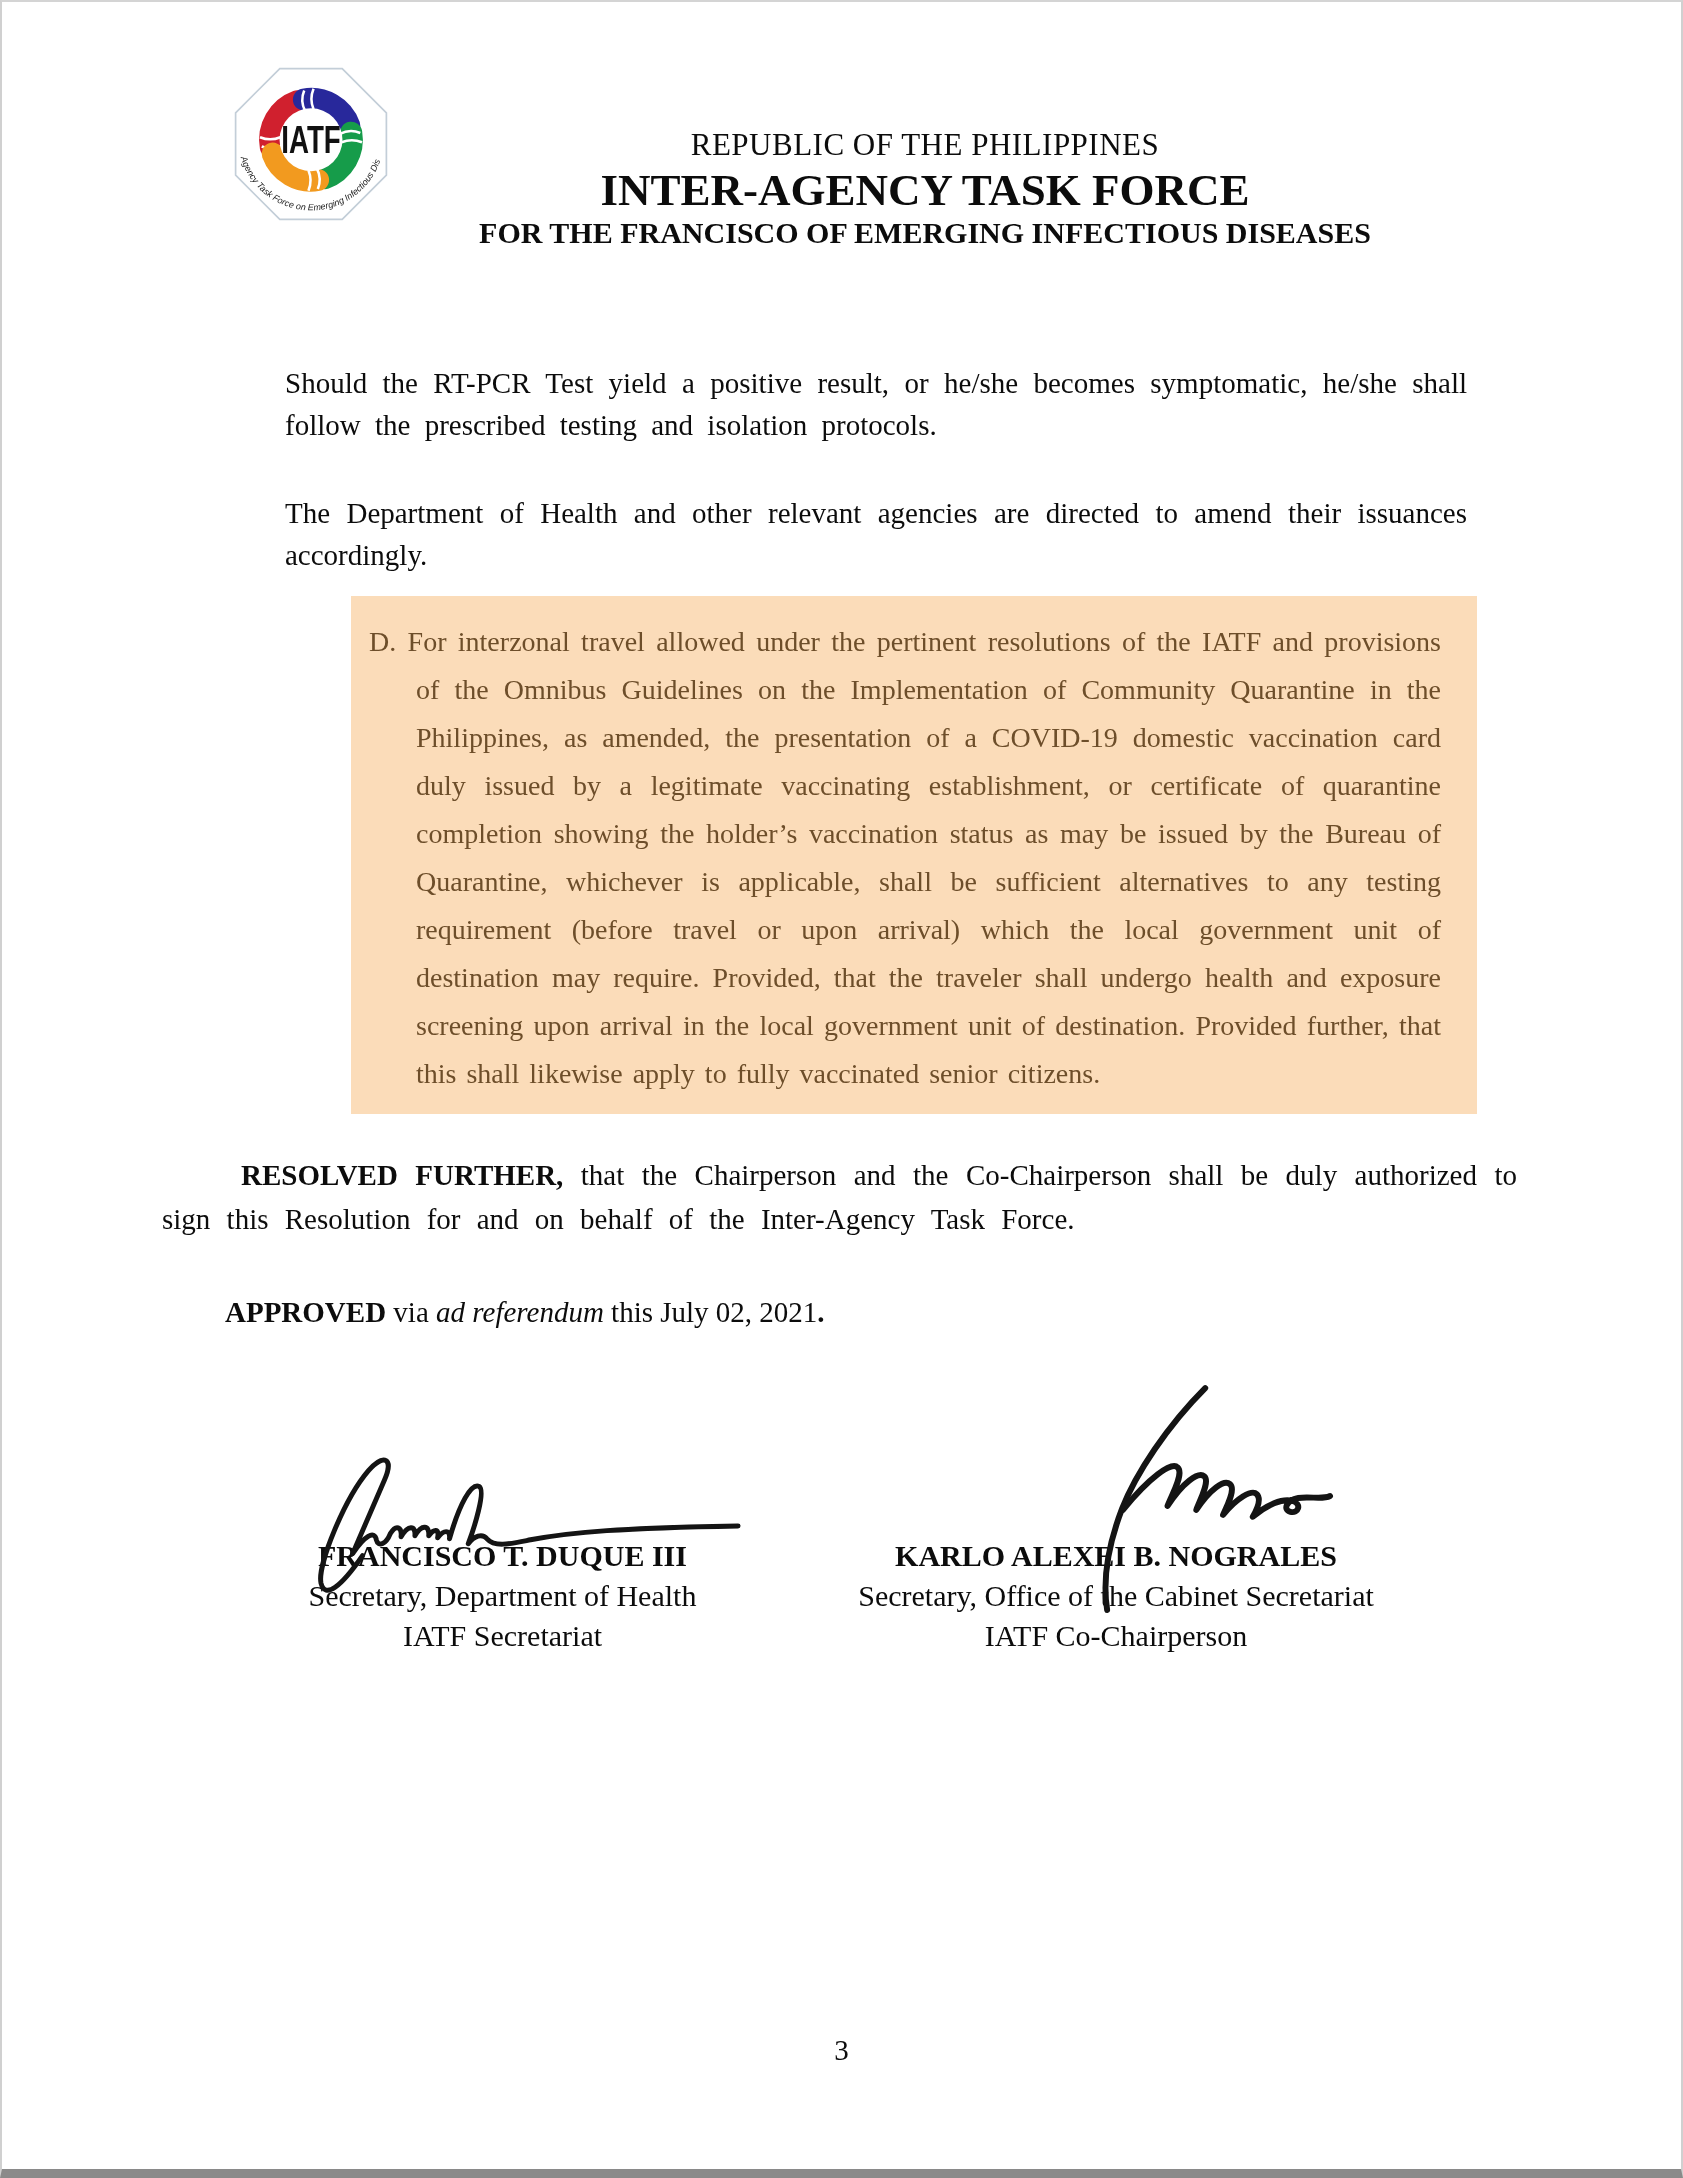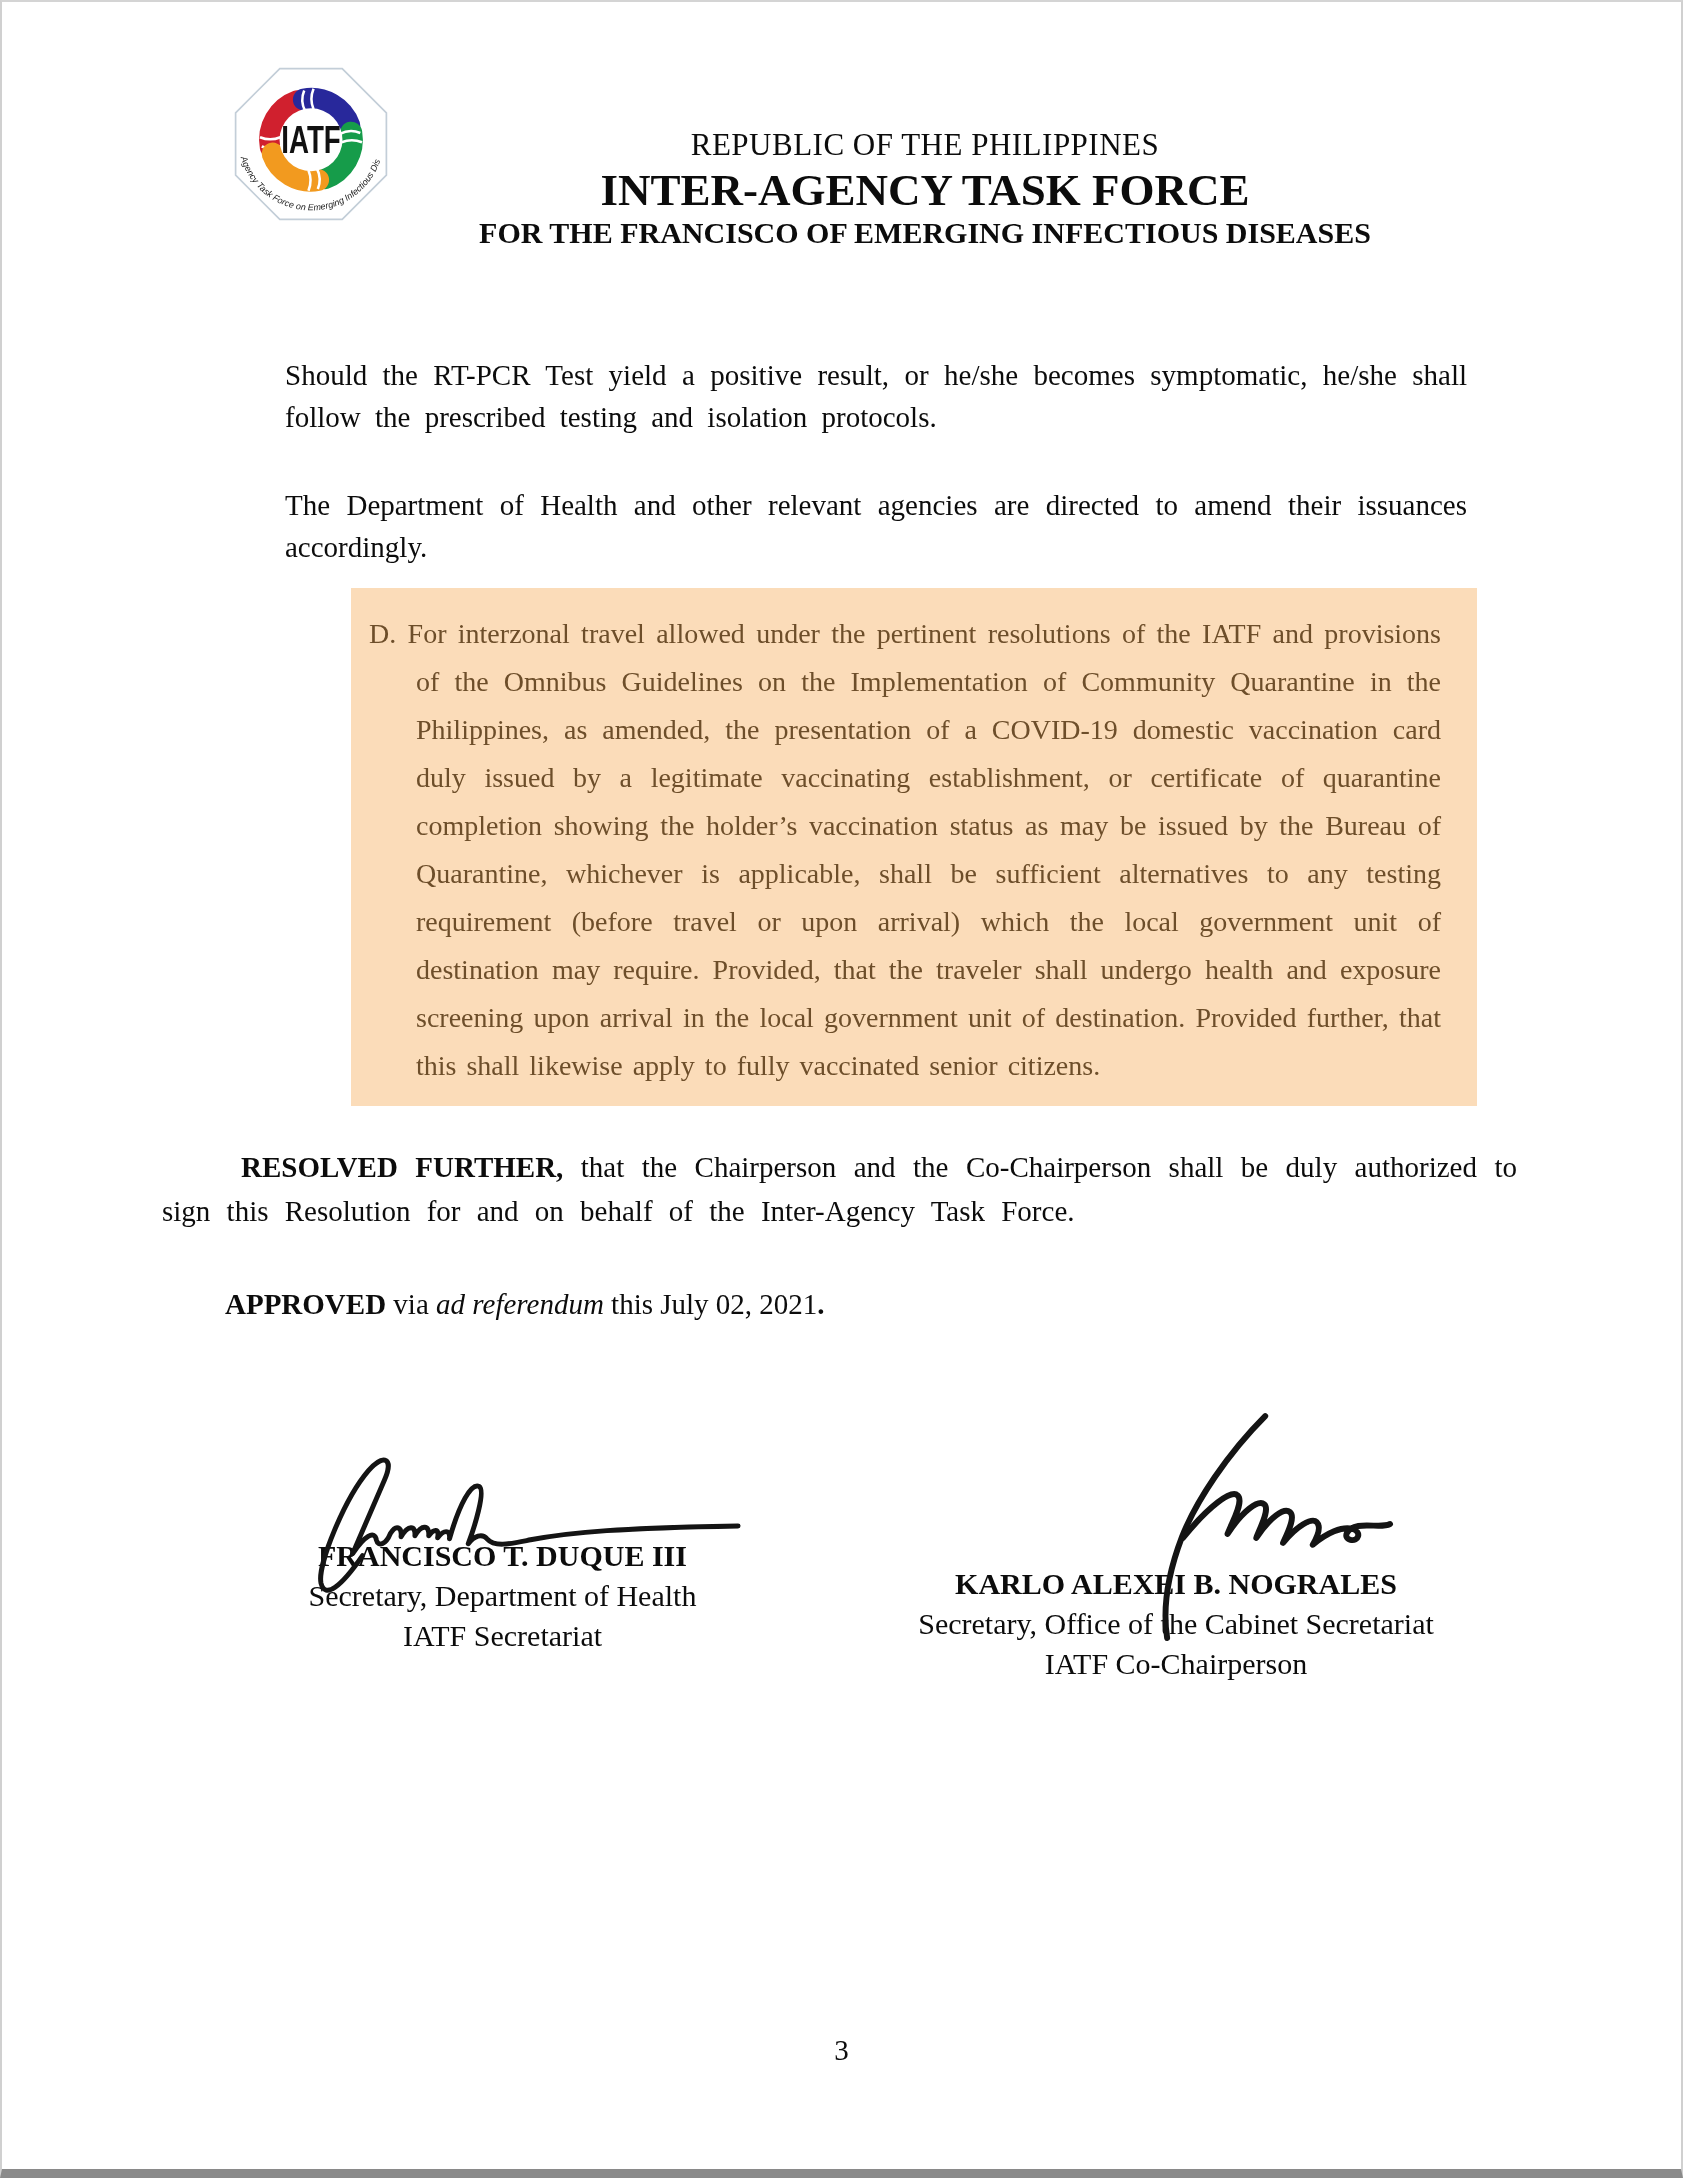--- a/index.html
+++ b/index.html
@@ -13,35 +13,35 @@
 
   
   .logo { position:absolute; left:224px; top:48px; width:170px; height:188px; }
   .header-text { position:absolute; top:125px; left:222px; right:55px; text-align:center; line-height:1.16; }
   .h-line1 { font-size:31px; letter-spacing:0.5px;text-align:center; }
   .h-line2 { font-size:45px; font-weight:bold; margin-top:1px; }
   .h-line3 { font-size:30px; font-weight:bold; }
 
   
   .body-block { position:absolute; left:144px; top:348px; width:1371px; font-size:29px; }
-  .para { text-align:justify; line-height:1.45; margin:4px 50px 0 139px; word-spacing:7px; }
+  .para { text-align:justify; line-height:1.45; margin:12px 50px 0 139px; word-spacing:7px; }
   .para-2 { margin-top:46px; }
   .highlight {
     margin:20px 40px 0 205px; background:#fbdcb9; color:#6d4e2a;
     padding:22px 36px 16px 18px; font-size:28px; line-height:48px; text-align:justify;
     word-spacing:3px;
   }
   .hang { margin-left:47px; text-indent:-47px; }
   .resolved { margin-top:40px; text-align:justify; line-height:1.5; text-indent:79px; word-spacing:9px;margin-left:16px; }
   .approved { margin-top:50px; text-indent:79px; line-height:1.5; }
 
   
   .sig { position:absolute; text-align:center; font-size:30px; line-height:1.33; }
   .sig-left  { left:238px; top:1534px; width:525px; }
-  .sig-right { left:872px; top:1534px; width:604px;margin-top:28px; }
+  .sig-right { left:812px; top:1534px; width:604px; }
   .sig-name { font-weight:bold; }
   .sig svg { position:absolute; pointer-events:none; }
   .sig-left  svg { left:35px;  top:-99px; }
   .sig-right svg { left:94px;  top:-156px; }
 
   .page-number { position:absolute; left:0; right:0; top:2032px; text-align:center; font-size:29px; }
 </style>
 </head>
 <body>
 

